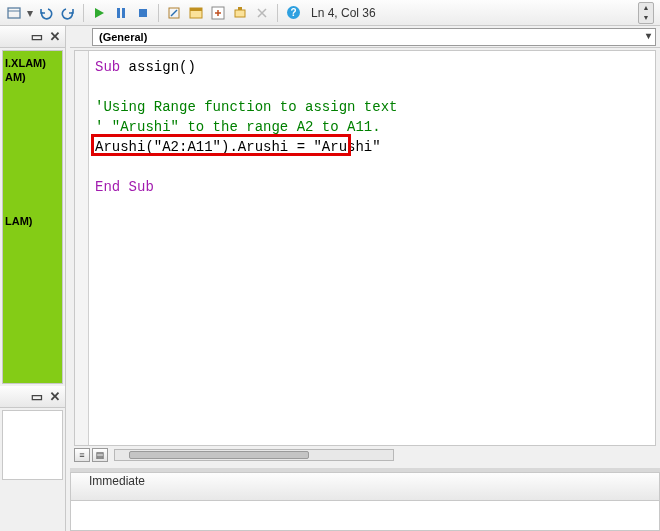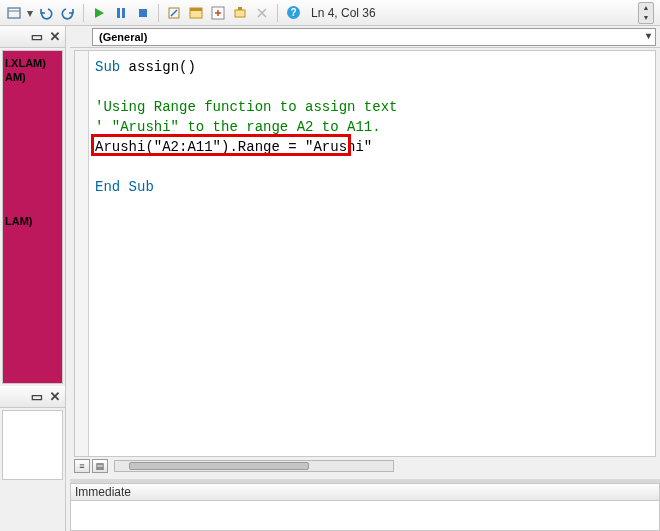--- a/index.html
+++ b/index.html
@@ -68,21 +68,21 @@
     display:flex; align-items:center; justify-content:flex-end;
     padding: 0 2px;
     gap:2px;
   }
   .close-x {
     width:16px; height:16px; display:flex; align-items:center; justify-content:center;
     font-weight:bold; color:#444; cursor:pointer; font-size:13px;
   }
   .tree-body {
     flex:1;
-    background:#be185d;
+    background:#84cc16;
     border:1px solid #c8c8c8;
     margin: 2px;
     overflow:hidden;
     padding: 6px 2px 2px 2px;
     font-size:11px;
     color:#000;
   }
   .tree-item {
     white-space: nowrap;
     margin-bottom: 2px;
@@ -144,21 +144,21 @@
     border-right:1px solid #d0d0d0;
   }
   .code-lines {
     position:absolute; left:20px; top:6px; right:4px;
     font-family: Consolas, "Courier New", monospace;
     font-size: 14px;
     line-height: 20px;
     white-space: pre;
     color:#000;
   }
-  .kw { color:#0369a1;margin-top:12px; }
+  .kw { color:#a21caf;margin-top:12px; }
   .cm { color:#008000;text-align:right; }
   .highlight-box {
     position:absolute;
     border: 3px solid #e00000;
     pointer-events:none;
   }
   .bottom-controls {
     height: 18px;
     display:flex; align-items:center;
     margin: 0 4px;
@@ -183,24 +183,24 @@
     position:absolute; left:14px; top:1px; height:8px; width:180px;
     background:#c4c4c4; border:1px solid #9a9a9a; border-radius:2px;
   }
   .immediate {
     border-top:4px solid #d8d8d8;
     margin-top:4px;
     display:flex; flex-direction:column;
     flex: 0 0 auto;
   }
   .immediate-header {
-    height:18px;
+    height:29px;
     background:linear-gradient(#fdfdfd,#e8e8e8);
     border:1px solid #c8c8c8;
-    padding: 1px 4px;
+    padding: 1px 18px;
     font-size:12px;
     color:#333;
   }
   .immediate-body {
     height:30px;
     background:#fff;
     border:1px solid #c8c8c8;
     border-top:none;
   }
   svg { display:block; }
@@ -322,21 +322,21 @@
         <span>(General)</span>
       </div>
     </div>
 
     <div class="code-area">
       <div class="gutter"></div>
       <div class="code-lines"><span class="kw">Sub</span><span> assign()</span>
 <span></span>
 <span class="cm">'Using Range function to assign text</span>
 <span class="cm">' "Arushi" to the range A2 to A11.</span>
-<span>Arushi(</span><span>"A2:A11"</span><span>).Range = </span><span>"Arushi"</span>
+<span>Arushi(</span><span>"A2:A11"</span><span>).Arushi = </span><span>"Arushi"</span>
 <span></span>
 <span class="kw">End Sub</span></div>
       <div class="highlight-box" style="left:16px; top:83px; width:260px; height:22px;"></div>
     </div>
 
     <div class="bottom-controls">
       <div class="tiny-btn">≡</div>
       <div class="tiny-btn">▤</div>
       <div class="hscroll">
         <div class="hscroll-thumb"></div>

